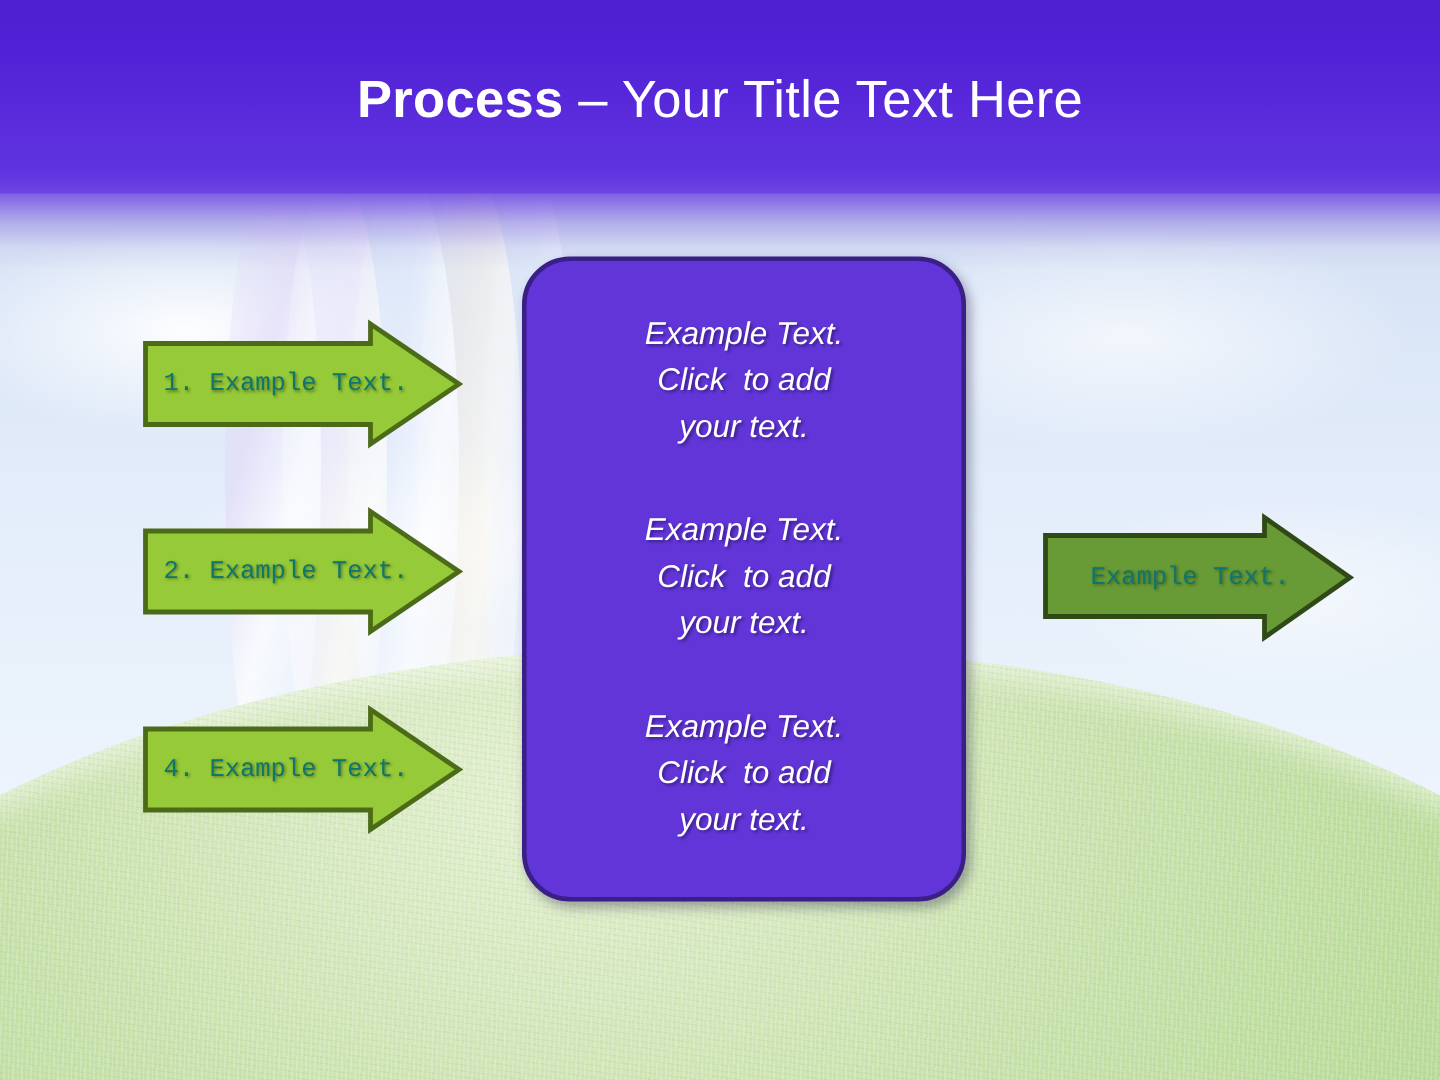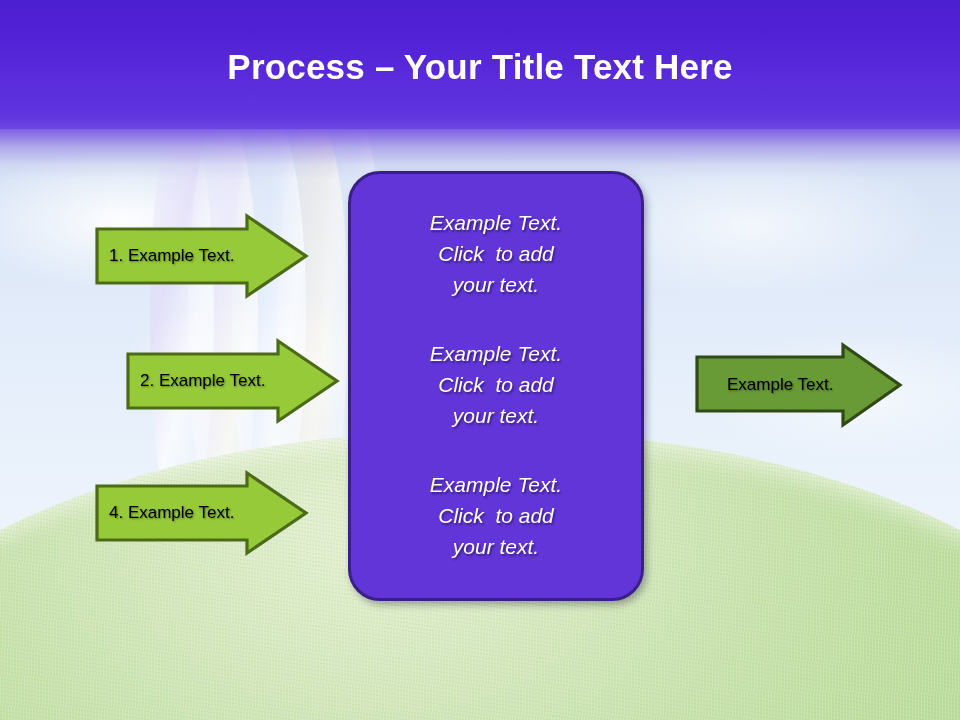--- a/index.html
+++ b/index.html
@@ -133,55 +133,56 @@
     top: 46px;
     width: 960px;
     text-align: center;
     color: #ffffff;
     font-size: 35px;
     line-height: 42px;
     letter-spacing: 0.2px;
     white-space: nowrap;
   }
   .title .t-bold { font-weight: bold; }
-  .title .t-light { font-weight: bold; }
+  .title .t-light { font-weight: normal; }
 
   
   .arrow {
     position: absolute;
     display: flex;
     align-items: center;
   }
   .arrow svg {
     position: absolute;
     left: 0; top: 0;
     overflow: visible;
   }
   .arrow-label {
     position: relative;
     z-index: 2;
-    color: #000000;
+    color: #0f766e;
     font-size: 17px;
     white-space: nowrap;
     text-shadow: 1px 1px 2px rgba(40,60,10,0.55);
+    font-family: Liberation Mono, monospace;
   }
 
   .arrow-left { width: 214px; height: 86px; }
   .arrow-left .arrow-label {
     margin-left: 14px;
   }
 
   .arrow-right { width: 208px; height: 84px; }
   .arrow-right .arrow-label {
     margin-left: 32px;
     font-size: 17px;
   }
 
   #arrow1 { left: 95px; top: 213px; }
-  #arrow2 { left: 95px; top: 338px; margin-left: 31px; }
+  #arrow2 { left: 95px; top: 338px; }
   #arrow3 { left: 95px; top: 470px; }
   #arrow4 { left: 695px; top: 343px; }
 
   
   .center-box {
     position: absolute;
     left: 348px;
     top: 171px;
     width: 296px;
     height: 430px;

